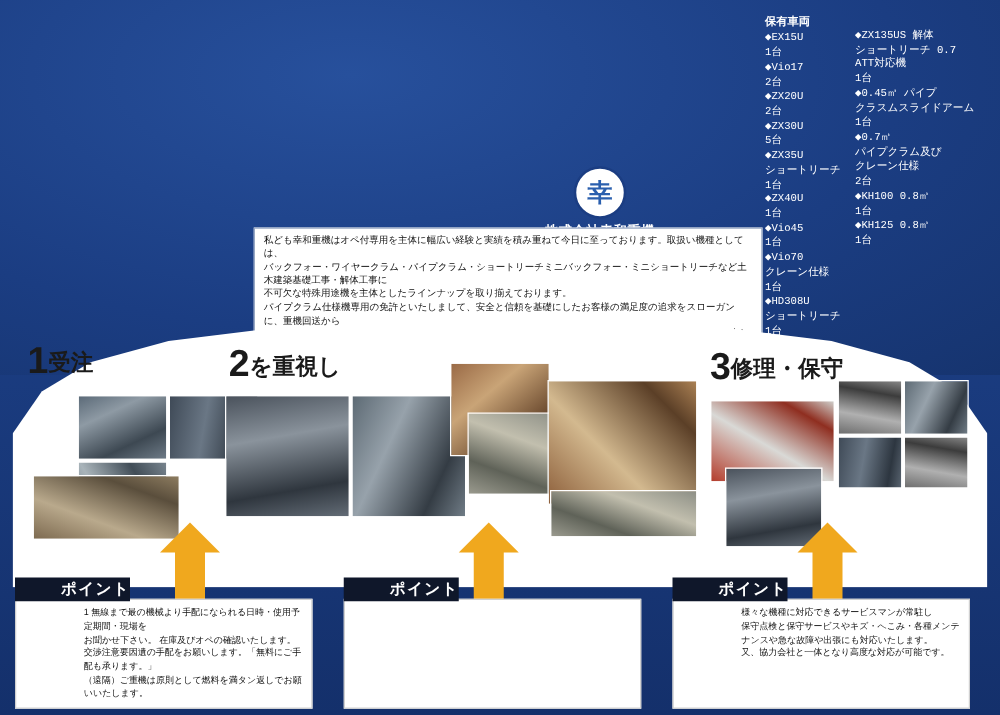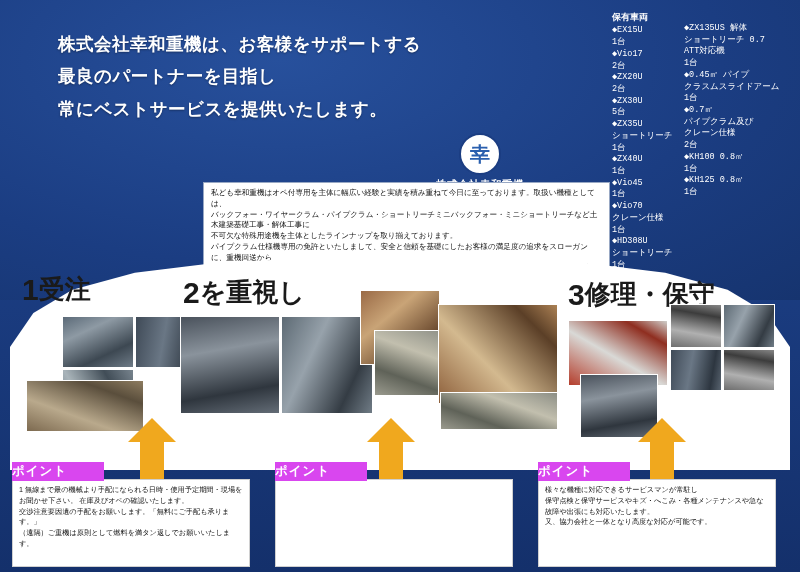--- a/index.html
+++ b/index.html
@@ -133,21 +133,21 @@
     color: #1a1a1a;
     font-weight: bold;
     letter-spacing: 0px;
     font-family: "Liberation Sans", sans-serif;
   }
   .sec-num {
     font-size: 30px;
     vertical-align: -2px;
   }
   .sec-txt {
-    font-size: 26px;
+    font-size: 18px;
   }
   #sec1 { left: 22px; top: 272px; }
   #sec2 { left: 183px; top: 275px; }
   #sec3 { left: 568px; top: 277px; }
 
   
   .photo {
     position: absolute;
     border: 1px solid #ffffff;
     box-sizing: border-box;
@@ -198,48 +198,46 @@
     background: #ffffff;
     border: 1px solid #d0d0d0;
     box-sizing: border-box;
   }
   .point-tab {
     position: absolute;
     left: -1px;
     top: -18px;
     width: 92px;
     height: 19px;
-    background: #d946ef;
+    background: #0f172a;
     color: #ffffff;
     font-size: 12.5px;
     font-weight: bold;
     line-height: 19px;
-    text-align: left;
+    text-align: right;
     letter-spacing: 1px;
   }
   .point-body {
     padding: 5px 6px;
     font-size: 7.2px;
     line-height: 1.5;
     color: #111111;
     white-space: pre-line;
+    margin-left: 48px;
   }
 </style>
 </head>
 <body>
 
 <div id="page">
 
   <div class="blue-bg">
     <div class="blue-bg-inner"></div>
   </div>
 
-  <div class="headline">株式会社幸和重機は、お客様をサポートする
-最良のパートナーを目指し
-常にベストサービスを提供いたします。</div>
 
   <div class="equip equip-col1">
     <div class="equip-title">保有車両</div>
     <div>◆EX15U
 1台
 ◆Vio17
 2台
 ◆ZX20U
 2台
 ◆ZX30U

